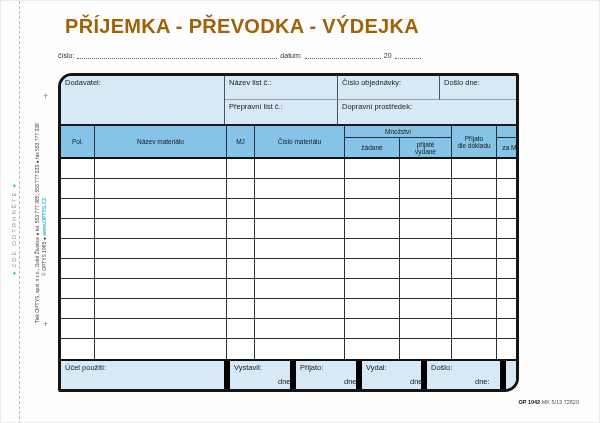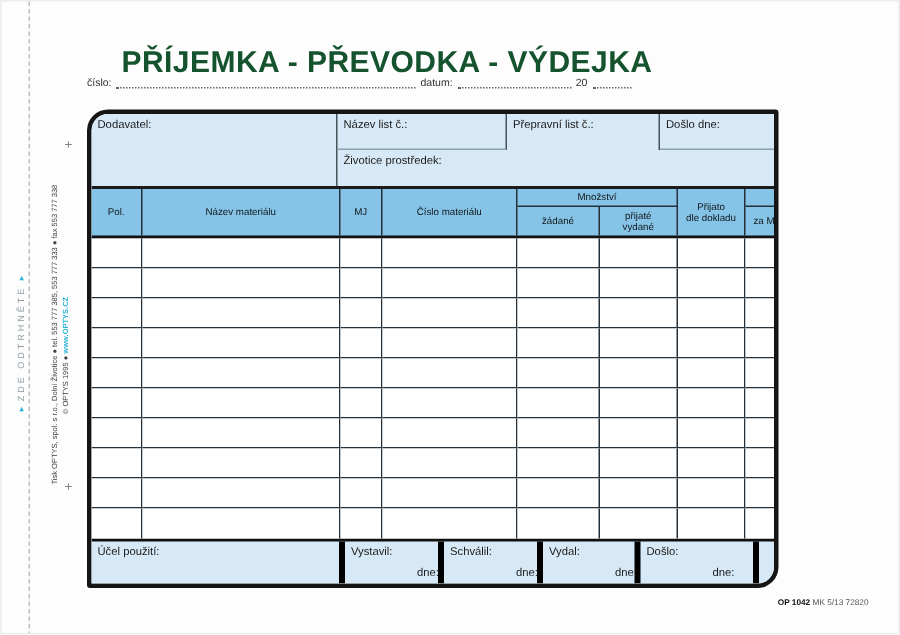--- a/index.html
+++ b/index.html
@@ -19,21 +19,21 @@
   .imprint-vert{
     position:absolute;left:33px;top:322px;width:172px;transform:rotate(-90deg);
     transform-origin:0 0;text-align:center;font-size:5px;color:#3a3f44;
     line-height:6.5px;white-space:nowrap;
   }
   .plus-mark{position:absolute;left:42px;font-size:9px;color:#7c8488;}
   .cyan{font-weight:bold;}
   
   .title{
     position:absolute;left:64px;top:14px;font-size:20px;font-weight:bold;
-    letter-spacing:.3px;color:#14532d;margin:16px;
+    letter-spacing:.3px;color:#a16207;margin:0;
   }
   .numline{
     position:absolute;left:57px;top:50px;width:370px;display:flex;
     align-items:flex-end;font-size:7px;color:#333;
   }
   .dots{border-bottom:1px dotted #666;height:7px;margin:0 3px;}
   .dots.w1{width:200px;}
   .dots.w2{width:76px;}
   .dots.w3{width:26px;margin-right:0;}
   
@@ -82,21 +82,21 @@
   }
   .body-cell{border-right:1px solid #24303a;border-bottom:1px solid #24303a;box-sizing:border-box;background:#fff;}
   .body-cell:last-child{border-right:none;}
   .body-row:last-child .body-cell{border-bottom:none;}
   
   .foot-grid{
     display:grid;grid-template-columns:169px 66px 66px 65px 79px 70px;
     grid-auto-rows:28px;background:#d7e9f6;border-top:2px solid #111;
     font-size:7.5px;
   }
-  .f-cell{position:relative;padding:2px 4px;box-sizing:border-box;border-right:4px solid #000000;}
+  .f-cell{position:relative;padding:2px 4px;box-sizing:border-box;border-right:6px solid #000000;}
   .f-cell .dne{position:absolute;left:4px;top:16px;padding-left:44px;}
   .f-last{border-right:none;}
   
   .form-code{
     position:absolute;right:20px;top:398px;font-size:5.5px;color:#555;
     white-space:nowrap;
   }
   .form-code b{color:#111;}
 </style>
 </head>
@@ -128,23 +128,24 @@
     <span class="dots w2"></span>
     <span>20</span>
     <span class="dots w3"></span>
   </div>
 
   <div class="form">
 
     <div class="info-grid">
       <div class="info-cell cell-supplier">Dodavatel:</div>
       <div class="info-cell row1">Název list č.:</div>
+      <div class="info-cell row1">Číslo objednávky:</div>
+      <div class="info-cell row1 no-rb">Došlo dne:</div>
       <div class="info-cell">Přepravní list č.:</div>
-      <div class="info-cell row1 no-rb">Došlo dne:</div>
-      <div class="info-cell no-rb">Životice prostředek:</div>
+      <div class="info-cell no-rb">Dopravní prostředek:</div>
     </div>
 
     <div class="head-grid">
       <div class="h-cell h-span2 h-pol">Pol.</div>
       <div class="h-cell h-span2 h-nazev">Název materiálu</div>
       <div class="h-cell h-span2 h-mj">MJ</div>
       <div class="h-cell h-span2 h-cislo">Číslo materiálu</div>
       <div class="h-cell h-top h-mnozstvi">Množství</div>
       <div class="h-cell h-zadane">žádané</div>
       <div class="h-cell h-prijate">
@@ -277,21 +278,21 @@
         </div>
       </div>
 
     <div class="foot-grid">
       <div class="f-cell">Účel použití:</div>
       <div class="f-cell">
         <span>Vystavil:</span>
         <span class="dne">dne:</span>
       </div>
       <div class="f-cell">
-        <span>Schválil:</span>
+        <span>Přijato:</span>
         <span class="dne">dne:</span>
       </div>
       <div class="f-cell">
         <span>Vydal:</span>
         <span class="dne">dne:</span>
       </div>
       <div class="f-cell">
         <span>Došlo:</span>
         <span class="dne">dne:</span>
       </div>

